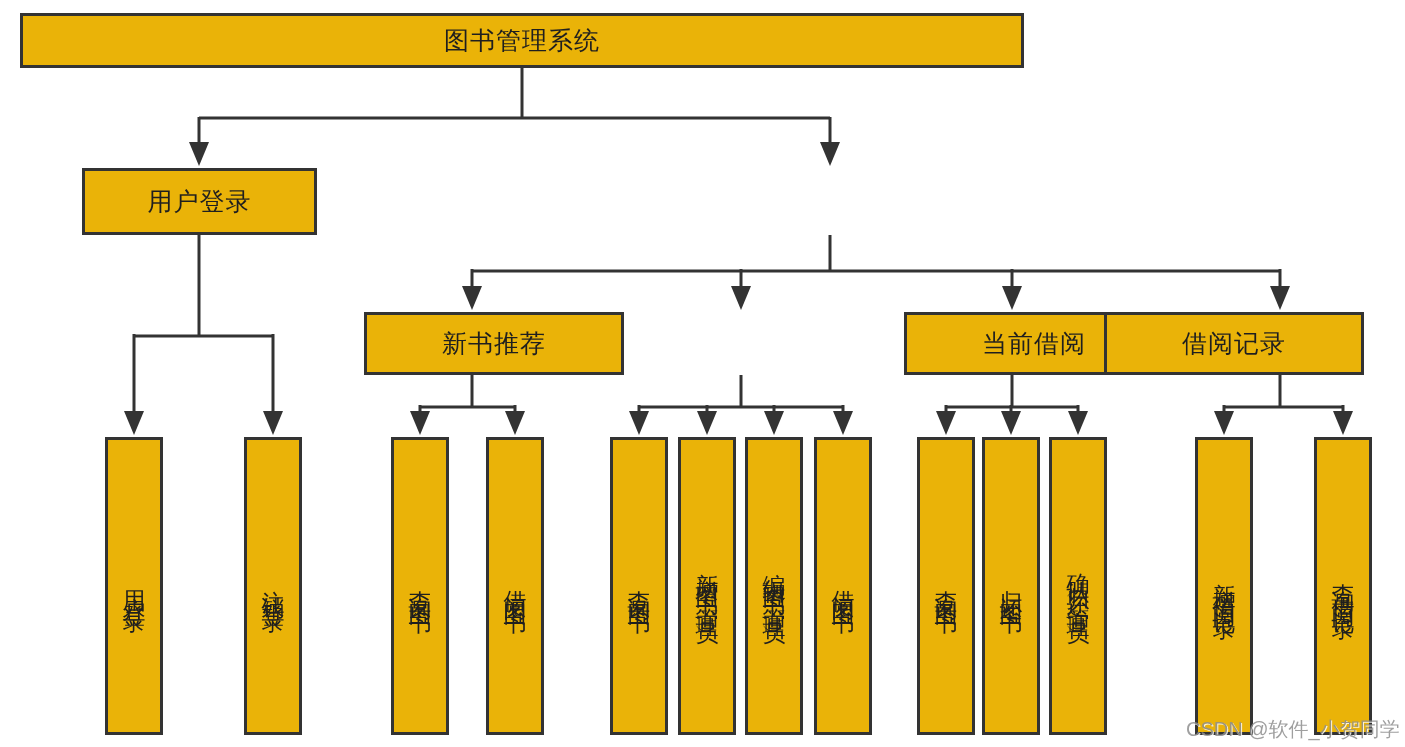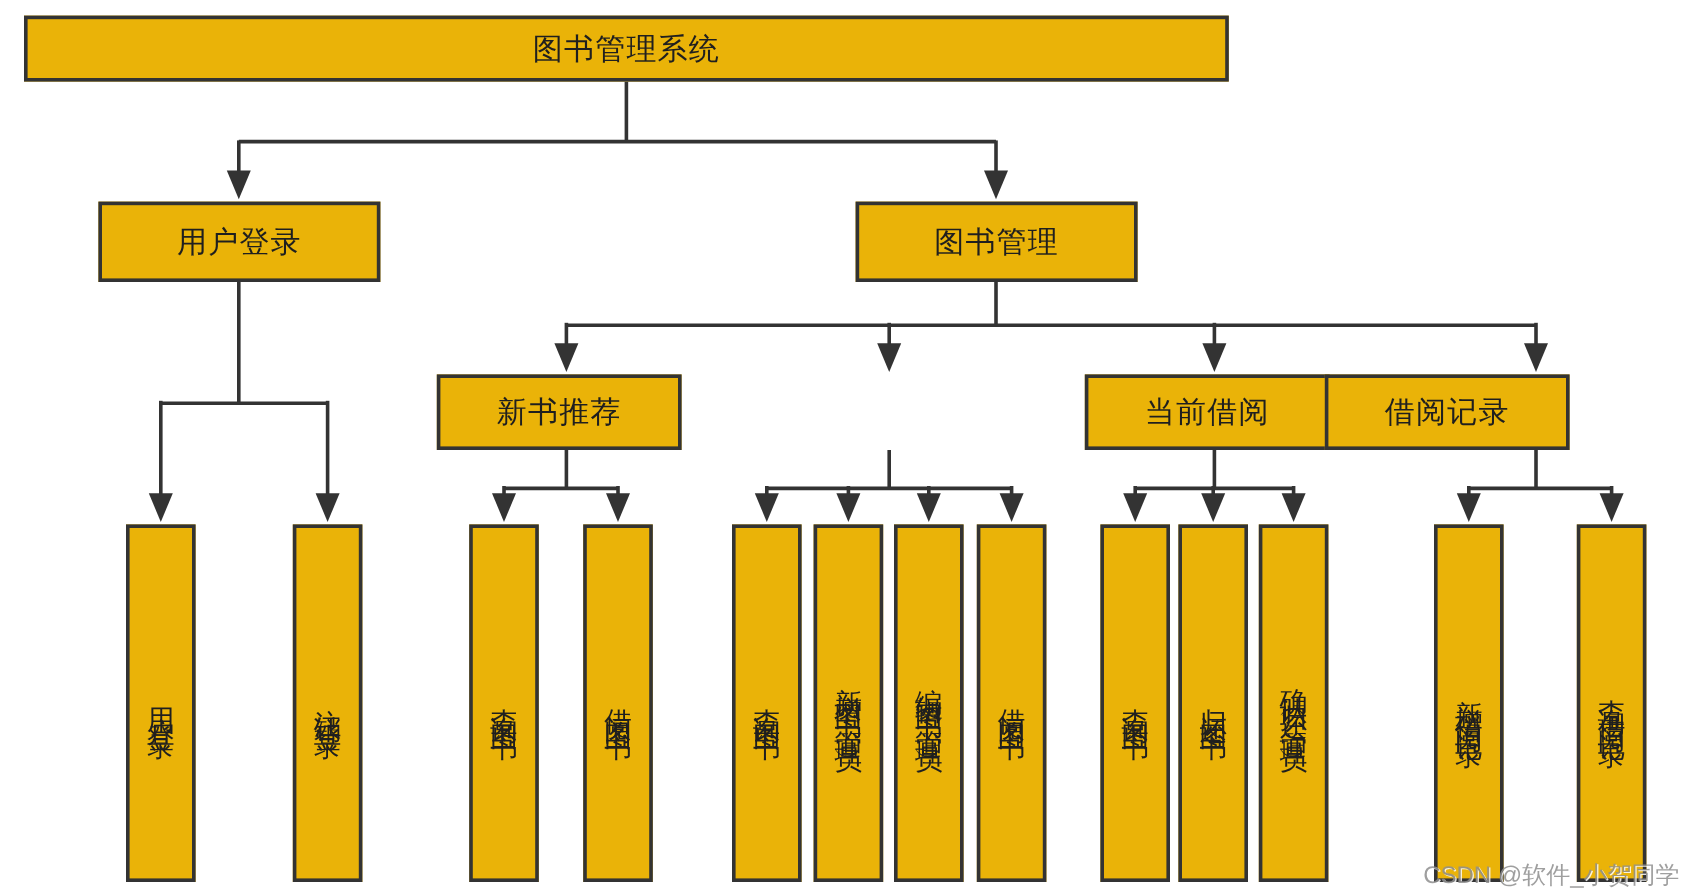--- a/index.html
+++ b/index.html
@@ -23,21 +23,21 @@
   .hbox{font-size:25px;letter-spacing:1px;}
   .vbox{
     writing-mode:vertical-rl;
     text-orientation:mixed;
     font-size:23px;
     letter-spacing:7px;
     line-height:1;
   }
   .root{left:20px;top:13px;width:1004px;height:55px;}
   .lvl2{top:168px;width:235px;height:67px;}
-  .lvl3{top:312px;width:204px;height:63px;}
+  .lvl3{top:312px;width:260px;height:63px;}
   .leaf{top:437px;width:58px;height:298px;}
   #watermark{
     position:absolute;
     left:1186px;top:716px;
     z-index:3;
     font-size:20px;
     font-weight:500;
     color:#8f8f8f;
     opacity:0.85;
     white-space:nowrap;
@@ -111,21 +111,20 @@
       <polygon points="1001,411 1021,411 1011,435"></polygon>
       <polygon points="1068,411 1088,411 1078,435"></polygon>
       <polygon points="1214,411 1234,411 1224,435"></polygon>
       <polygon points="1333,411 1353,411 1343,435"></polygon>
     </g>
   </svg>
 
   <div class="node hbox root">图书管理系统</div>
 
   <div class="node hbox lvl2" style="left:82px;">用户登录</div>
-  <div class="node hbox lvl2" style="left:713px;">图书管理</div>
 
   <div class="node hbox lvl3" style="left:364px;">新书推荐</div>
   <div class="node hbox lvl3" style="left:904px;">当前借阅</div>
   <div class="node hbox lvl3" style="left:1104px;">借阅记录</div>
 
   <div class="node vbox leaf" style="left:105px;">用户登录</div>
   <div class="node vbox leaf" style="left:244px;">注销登录</div>
 
   <div class="node vbox leaf" style="left:391px;">查询图书</div>
   <div class="node vbox leaf" style="left:486px;">借阅图书</div>

